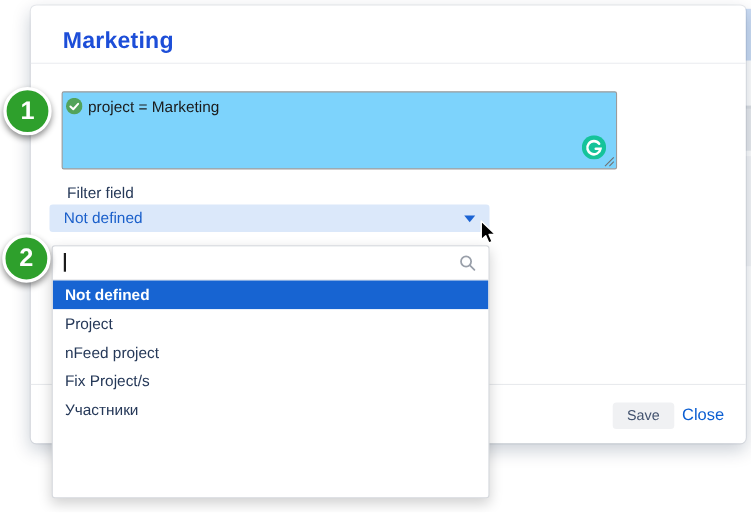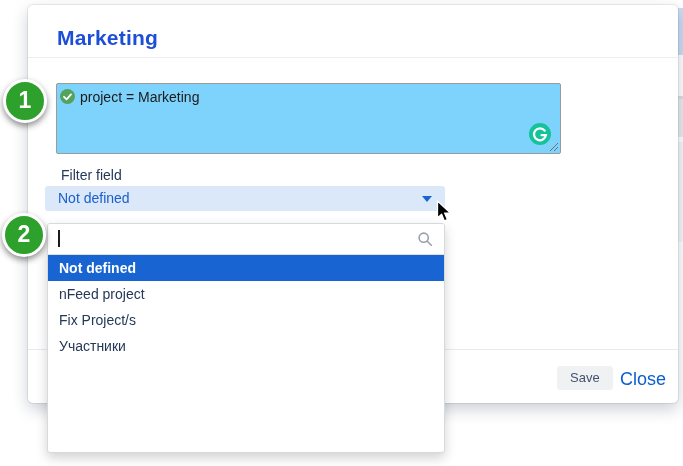--- a/index.html
+++ b/index.html
@@ -41,21 +41,21 @@
   .filter-select .value{position:absolute;left:13px;top:4px;font-size:14px;color:#1a5fca;}
   .chevron{position:absolute;right:13px;top:10px;width:0;height:0;
     border-left:5px solid transparent;border-right:5px solid transparent;border-top:6px solid #1b63d3;}
 
   
   .footer-divider{position:absolute;left:0;top:344px;width:650px;height:1px;background:#e8eaed;}
   .save-btn{
     position:absolute;left:529px;top:361px;height:24px;padding:0 13px;background:#f0f1f3;
     border:none;border-radius:3.5px;font-family:inherit;font-size:13px;color:#42526E;cursor:pointer;line-height:24px;
   }
-  .close-link{position:absolute;left:592px;top:364px;font-size:18px;color:#0b5ed2;text-decoration:none;cursor:pointer;}
+  .close-link{position:absolute;left:592px;top:364px;font-size:15px;color:#0b5ed2;text-decoration:none;cursor:pointer;}
 
   
   .dropdown-panel{
     position:absolute;left:47px;top:223px;width:398px;height:230px;background:#fff;
     border:1px solid #d6d9de;border-radius:3px;box-sizing:border-box;overflow:hidden;
     box-shadow:0 5px 12px rgba(0,0,0,.18);z-index:20;
   }
   .search-row{position:relative;height:30px;border-bottom:1px solid #e0e2e6;background:#fff;}
   .search-input{
     position:absolute;left:0;top:0;width:100%;height:29px;border:none;outline:none;
@@ -126,20 +126,21 @@
     <div class="search-row">
       <input class="search-input" type="text" style="">
       <div class="text-caret"></div>
       <svg class="search-icon" viewBox="0 0 16 16">
         <circle cx="6.7" cy="6.7" r="4.6" fill="none" stroke="#9aa0aa" stroke-width="1.6"></circle>
         <line x1="10.2" y1="10.2" x2="14.3" y2="14.3" stroke="#9aa0aa" stroke-width="1.6" stroke-linecap="round"></line>
       </svg>
     </div>
     <div class="options">
       <div class="option selected">Not defined</div>
+      <div class="option">Project</div>
       <div class="option">nFeed project</div>
       <div class="option">Fix Project/s</div>
       <div class="option">Участники</div>
     </div>
   </div>
 
   <div class="badge b1">1</div>
   <div class="badge b2">2</div>
 
   <svg class="mouse-cursor" viewBox="0 0 17 24">

